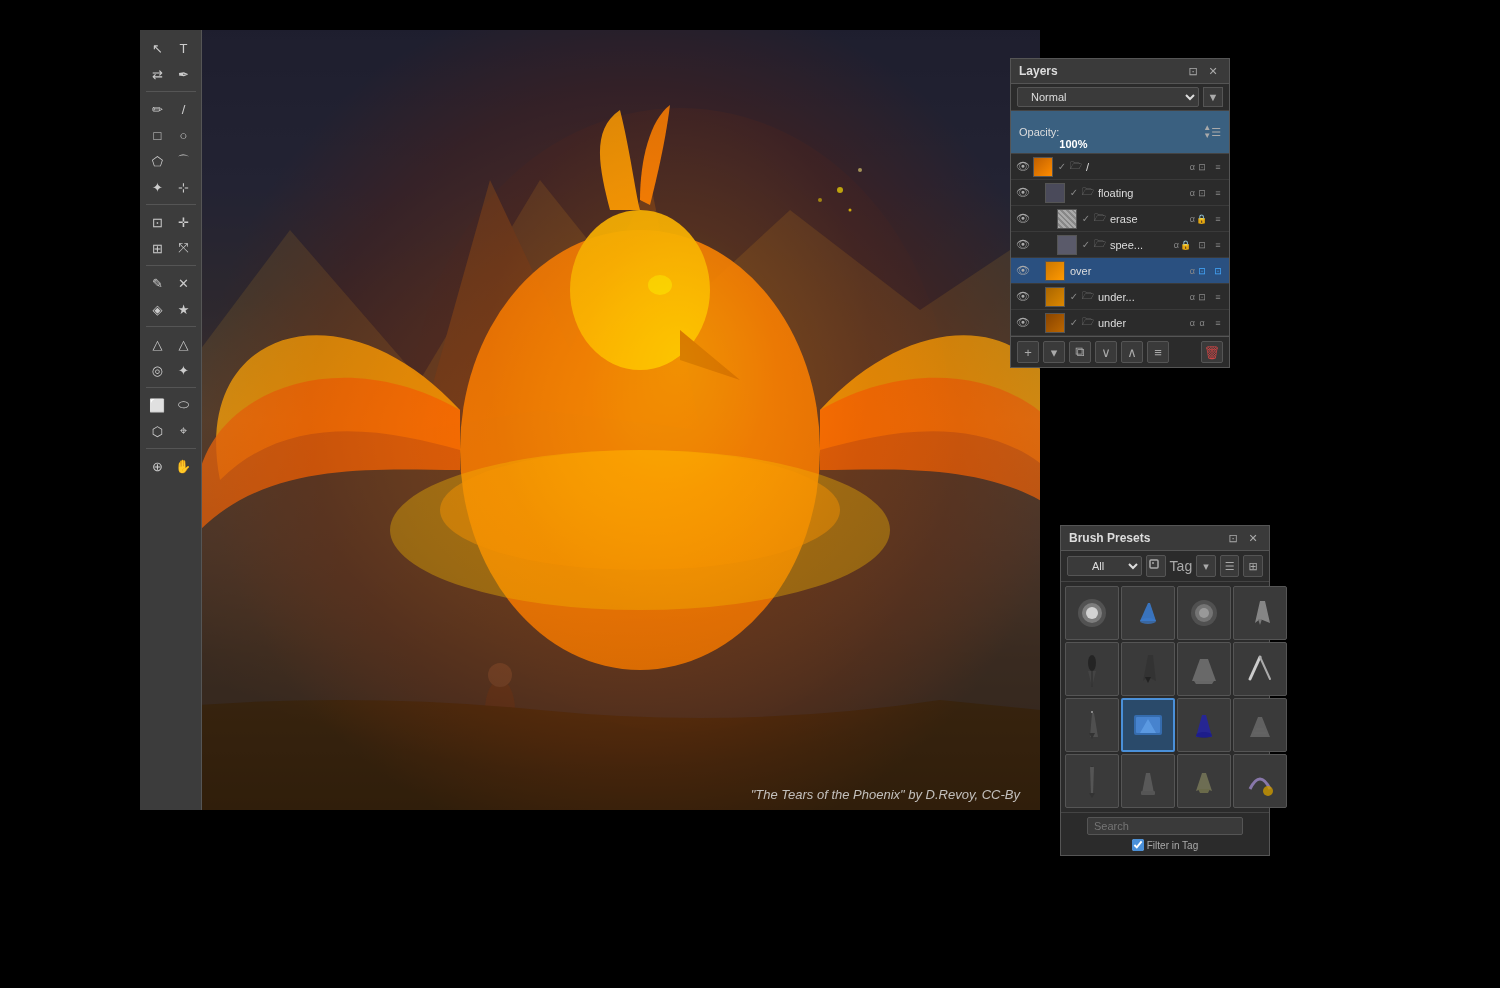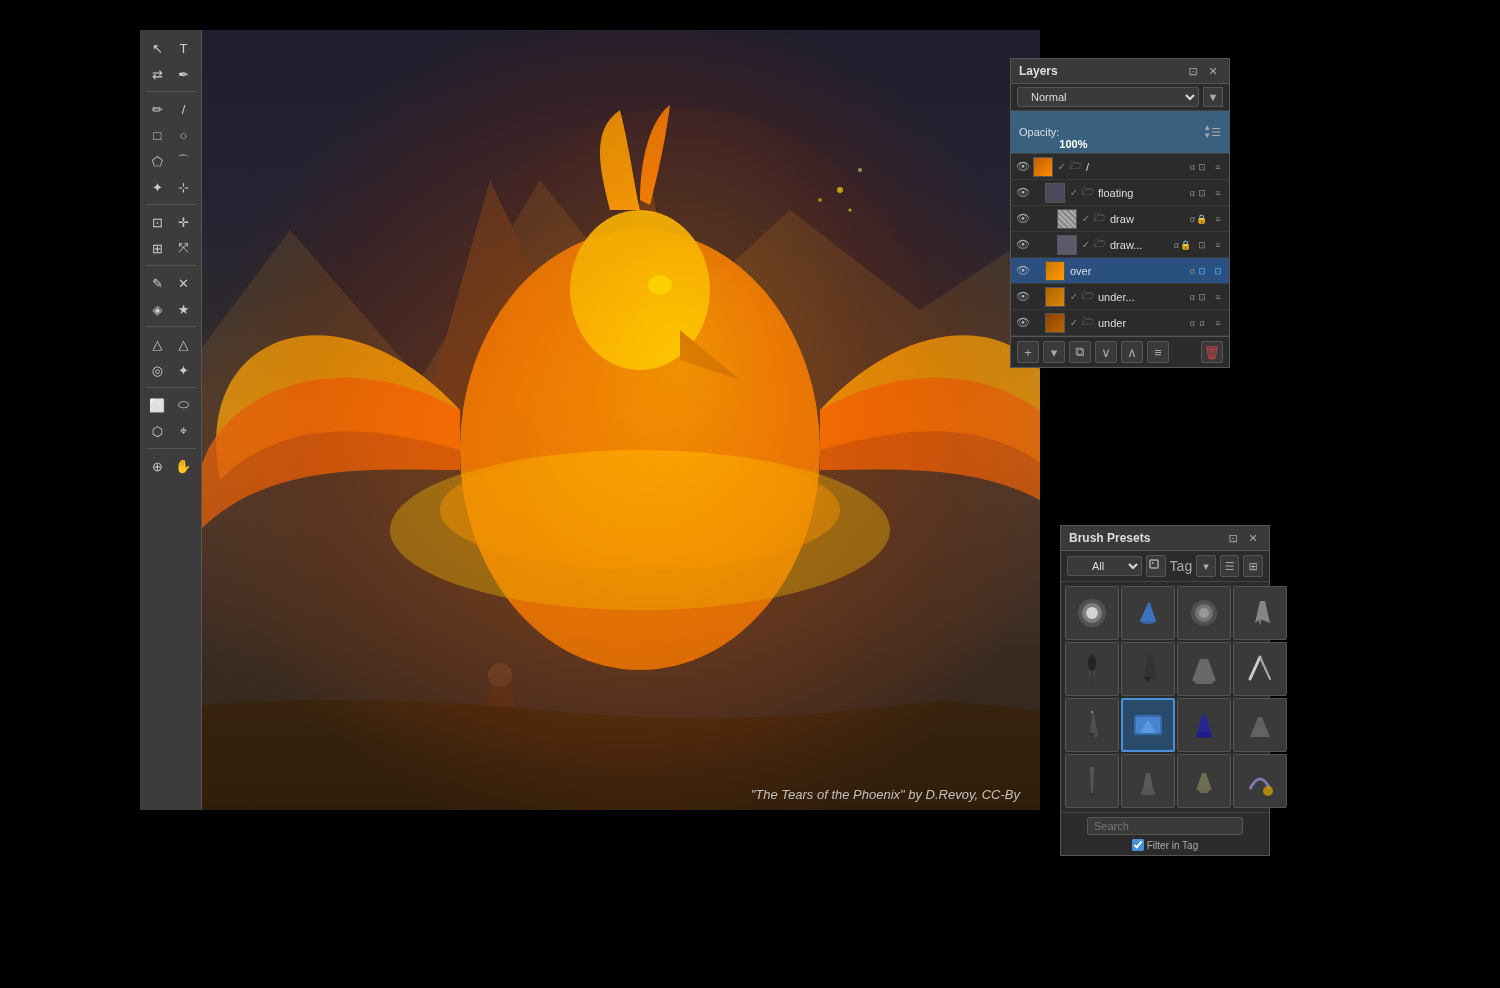--- a/index.html
+++ b/index.html
@@ -655,37 +655,37 @@
     </div>
 
     <div class="layer-row">
       <div class="layer-eye">👁</div>
       <div class="layer-indent2"></div>
       <div class="layer-thumb">
         <div class="layer-thumb-inner" style="background: repeating-linear-gradient(45deg,#aaa 0px,#aaa 2px,#888 2px,#888 4px)"></div>
       </div>
       <div class="layer-chain">✓</div>
       <div class="layer-mask-icon">🗁</div>
-      <span class="layer-name">draw</span>
+      <span class="layer-name">erase</span>
       <span class="layer-alpha">α</span>
       <div class="layer-actions">
         <div class="layer-action-icon">🔒</div>
         <div class="layer-action-icon">≡</div>
       </div>
     </div>
 
     <div class="layer-row">
       <div class="layer-eye">👁</div>
       <div class="layer-indent2"></div>
       <div class="layer-thumb">
         <div class="layer-thumb-inner" style="background:#5a5a6a"></div>
       </div>
       <div class="layer-chain">✓</div>
       <div class="layer-mask-icon">🗁</div>
-      <span class="layer-name">draw...</span>
+      <span class="layer-name">spee...</span>
       <span class="layer-alpha">α</span>
       <div class="layer-actions">
         <div class="layer-action-icon">🔒</div>
         <div class="layer-action-icon">⊡</div>
         <div class="layer-action-icon">≡</div>
       </div>
     </div>
 
     <div class="layer-row active">
       <div class="layer-eye">👁</div>

